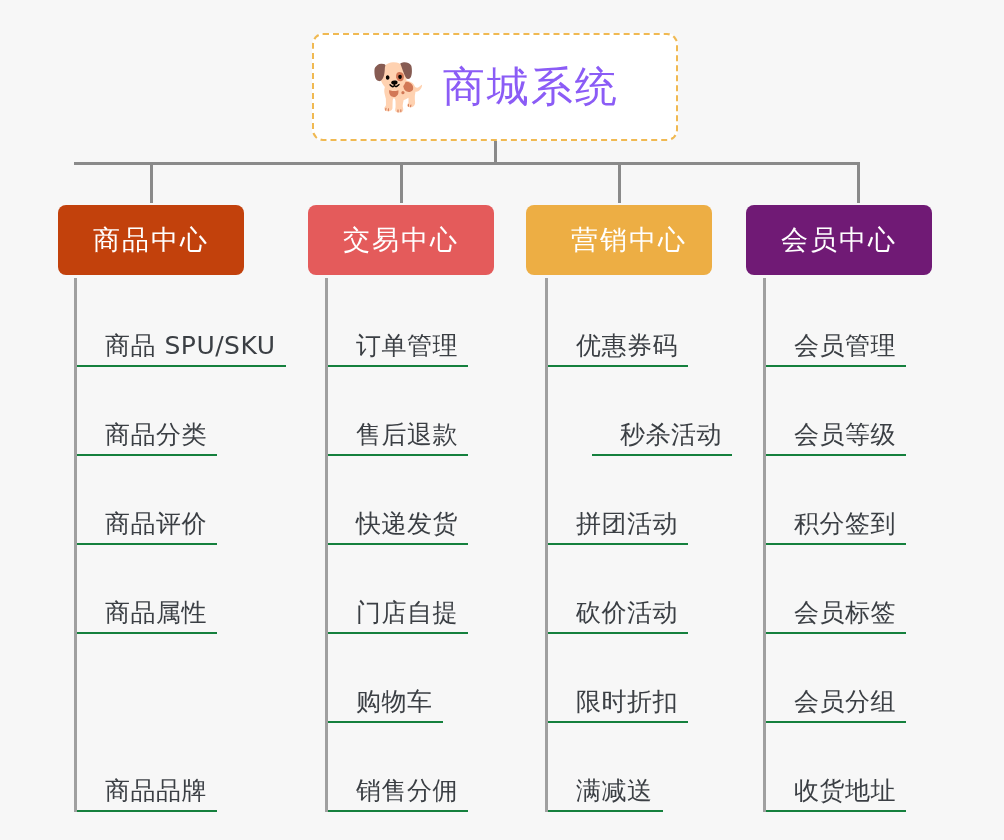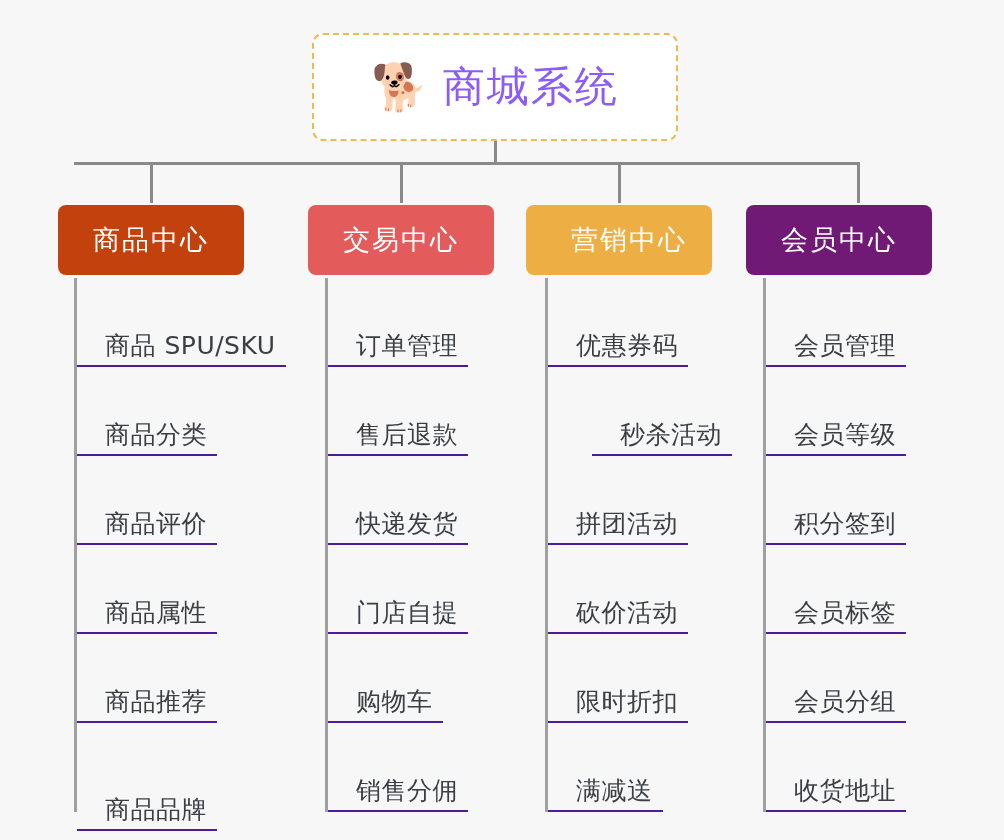--- a/index.html
+++ b/index.html
@@ -95,21 +95,21 @@
     display: flex;
     align-items: flex-end;
     white-space: nowrap;
   }
   .leaf-label {
     display: inline-block;
     padding: 0 10px 6px 28px;
     font-size: 25px;
     color: #3b3f44;
     letter-spacing: 0.5px;
-    border-bottom: 2px solid #4c1d95;
+    border-bottom: 2px solid #15803d;
     line-height: 1.1;
   }
 </style>
 </head>
 <body>
 
 <div id="canvas">
 
   <div class="wire wire-v" style="left:494px; top:141px; height:24px;"></div>
   <div class="wire wire-h" style="left:74px; top:162px; width:786px;"></div>
@@ -144,24 +144,21 @@
     </div>
     <div class="leaf" style="top:89px;">
       <span class="leaf-label">商品分类</span>
     </div>
     <div class="leaf" style="top:178px;justify-content:center;">
       <span class="leaf-label">商品评价</span>
     </div>
     <div class="leaf" style="top:267px;">
       <span class="leaf-label">商品属性</span>
     </div>
-    <div class="leaf" style="top:356px;">
-      <span class="leaf-label">商品推荐</span>
-    </div>
-    <div class="leaf" style="top:464px;">
+    <div class="leaf" style="top:445px;">
       <span class="leaf-label">商品品牌</span>
     </div>
   </div>
 
   <div class="branch" style="left:325px; top:278px; width:230px; height:540px;">
     <div class="branch-spine" style="height:534px;"></div>
     <div class="leaf" style="top:0px;">
       <span class="leaf-label">订单管理</span>
     </div>
     <div class="leaf" style="top:89px;">

